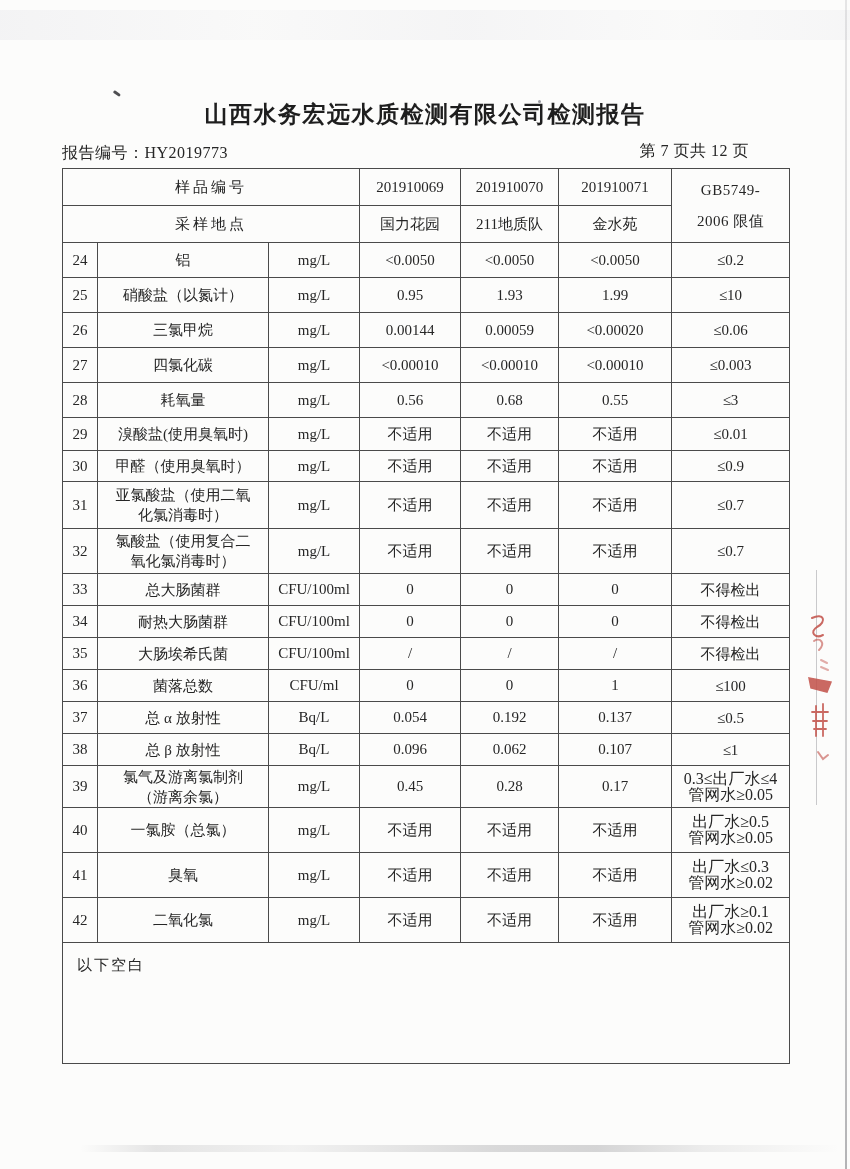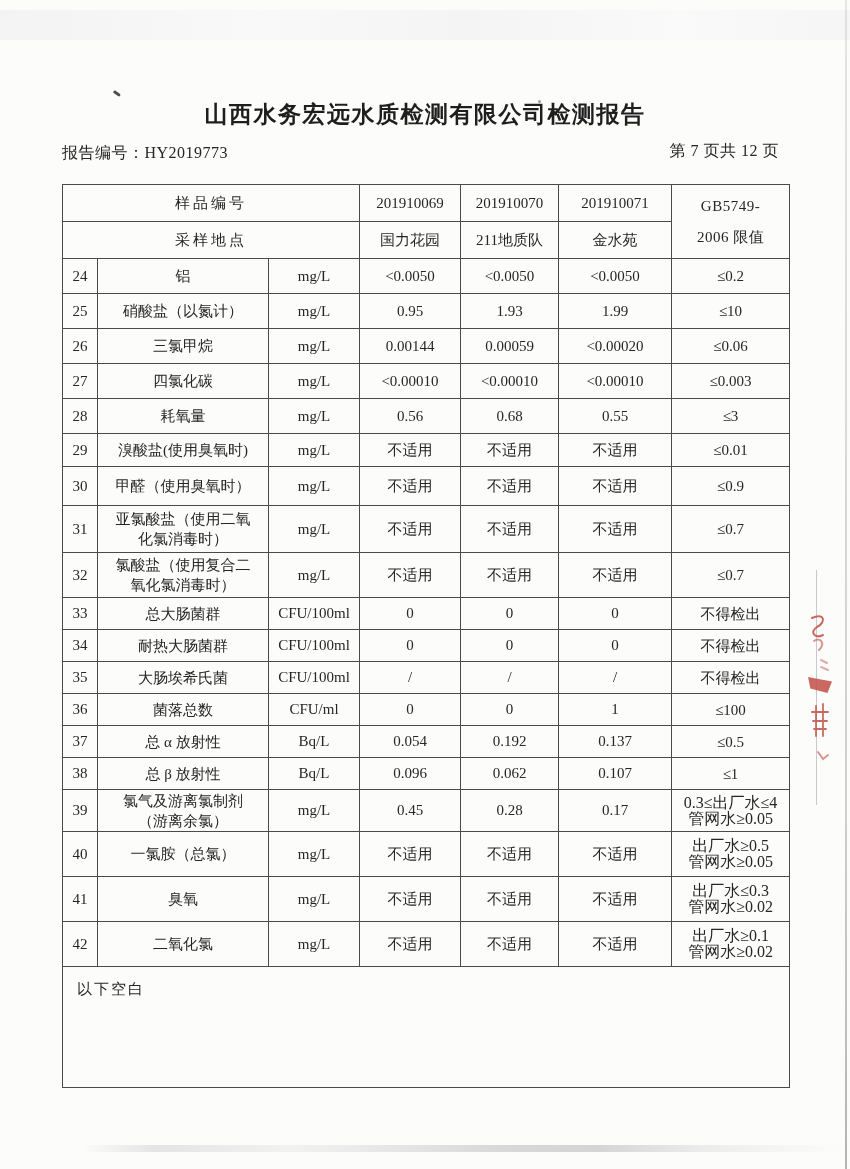--- a/index.html
+++ b/index.html
@@ -14,23 +14,23 @@
   
   .scan-top{position:absolute;left:0;top:10px;width:850px;height:30px;
     background:linear-gradient(90deg,rgba(190,190,205,.14),rgba(190,190,205,.05) 30%,rgba(190,190,205,.12) 55%,rgba(190,190,205,.04) 80%,rgba(190,190,205,.1));}
   .doc-title{
     position:absolute; left:0; top:99px; width:850px; text-align:center;
     font-family:"Liberation Sans","DejaVu Sans",sans-serif;
     font-size:23px; font-weight:700; letter-spacing:1.5px; color:#1e1e1e;
   }
   .meta-row{position:absolute; left:62px; top:143px; width:727px; height:26px; font-size:16px;}
   .report-no{position:absolute; left:0; top:0; letter-spacing:.5px;}
-  .page-indicator{position:absolute; right:10px; top:-2px; letter-spacing:.5px;text-align:center;}
+  .page-indicator{position:absolute; right:40px; top:-2px; letter-spacing:.5px;text-align:center;}
   table.report{
-    position:absolute; left:62px; top:184px; width:727px;
+    position:absolute; left:62px; top:168px; width:727px;
     border-collapse:collapse; table-layout:fixed;
   }
   table.report td{
     border:1px solid var(--border); text-align:center; vertical-align:middle;
     font-size:15px; padding:0; overflow:hidden; color:var(--ink);
   }
   thead td{font-size:16px;}
   .hdr-label{letter-spacing:3px;}
   .c-limit-h{font-size:16px; line-height:31px; letter-spacing:.5px;}
   .c-name{text-align:left; padding:2px 4px 2px 13px; white-space:pre-line; line-height:20px;}
@@ -142,21 +142,21 @@
         </tr>
         <tr style="height: 33px;">
           <td class="c-num">29</td>
           <td class="c-name">溴酸盐(使用臭氧时)</td>
           <td class="c-unit">mg/L</td>
           <td class="c-val">不适用</td>
           <td class="c-val">不适用</td>
           <td class="c-val">不适用</td>
           <td class="c-limit">≤0.01</td>
         </tr>
-        <tr style="height: 39px;">
+        <tr style="height: 31px;">
           <td class="c-num">30</td>
           <td class="c-name">甲醛（使用臭氧时）</td>
           <td class="c-unit">mg/L</td>
           <td class="c-val">不适用</td>
           <td class="c-val">不适用</td>
           <td class="c-val">不适用</td>
           <td class="c-limit">≤0.9</td>
         </tr>
         <tr style="height: 47px;">
           <td class="c-num">31</td>

